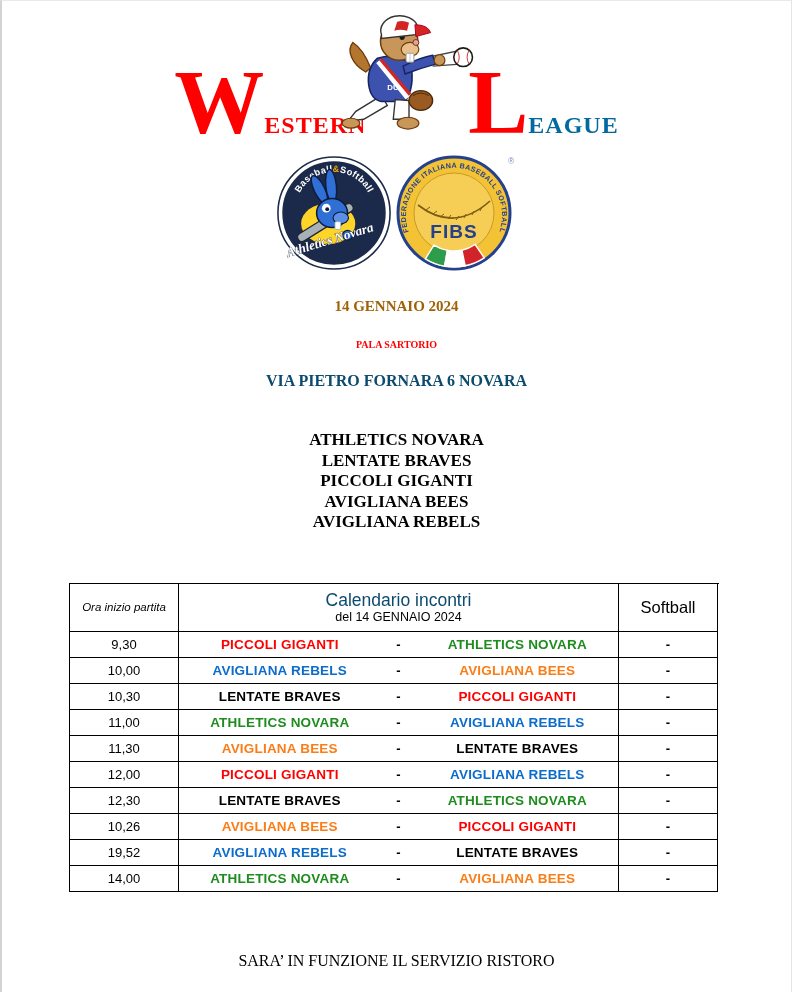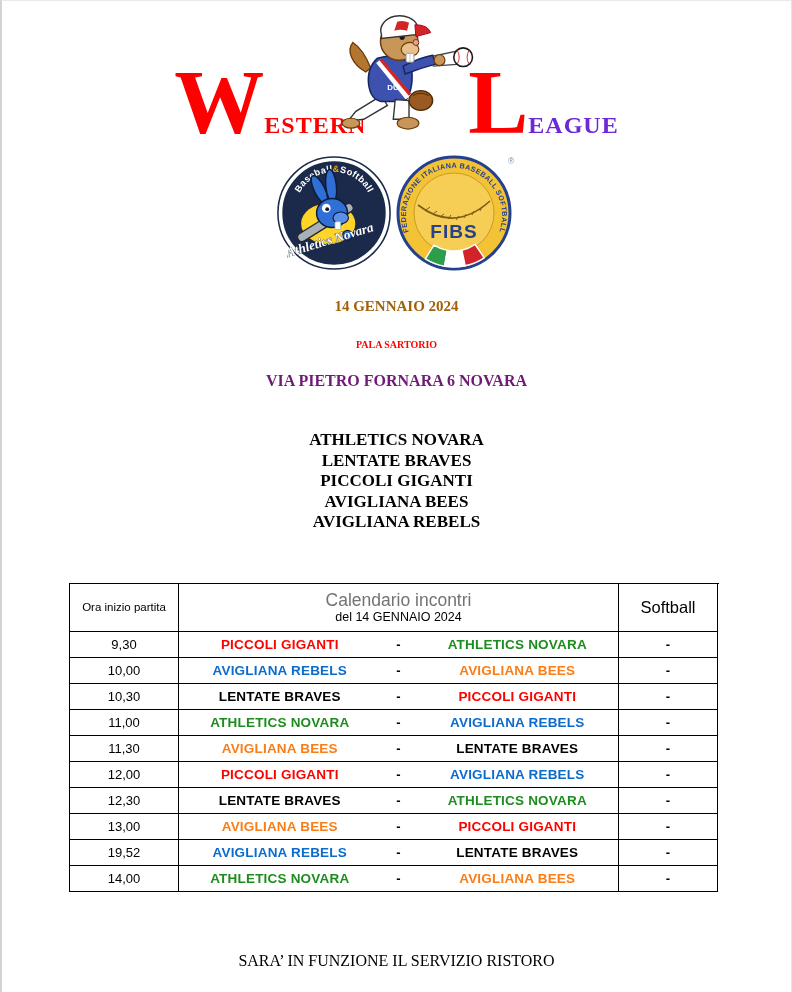--- a/index.html
+++ b/index.html
@@ -28,22 +28,22 @@
   
   .team-list { margin-top:40px; text-align:center; font-weight:bold; font-size:17px; line-height:20.5px; color:#000; }
 
   
   .tbl { margin:50px 0 0 67px; width:650px; border-left:1px solid #000; border-top:1px solid #000;
          font-family:"Liberation Sans", sans-serif; }
   .tr { display:grid; grid-template-columns:109px 440px 99px; }
   .cell { border-right:1px solid #000; border-bottom:1px solid #000; display:flex; align-items:center; justify-content:center; }
   .tr.head .cell { height:48px; flex-direction:column; }
   .tr.body .cell { height:26px; }
-  .h-time  { font-size:11.5px; color:#000; }
-  .h-title { font-size:17.5px; color:#737373; line-height:19px; }
+  .h-time  { font-size:11.5px; color:#000;font-style:italic; }
+  .h-title { font-size:17.5px; color:#0c4a6e; line-height:19px; }
   .h-sub   { font-size:12.5px; color:#000; }
   .h-res   { font-size:16.5px; color:#000; }
   .c-time  { font-size:13px; color:#000; }
   .c-match { padding:0 4px; }
   .team    { flex:1; text-align:center; font-weight:bold; font-size:13.5px; letter-spacing:0.2px; }
   .vs      { width:44px; text-align:center; font-weight:bold; font-size:13px; color:#000; }
   .c-res   { font-size:13px; font-weight:bold; color:#000; }
 
   
   .footer-note { margin-top:60px; text-align:center; font-size:16px; color:#000; }
@@ -95,21 +95,21 @@
       <path d="M60 23 q5 -3 10 -1" stroke="#6b3c0c" stroke-width="1.4" fill="none"></path>
 
       <g>
         <path d="M46 26 A 19 15 0 0 1 83 18 L 81 26 L 46 30 Z" fill="#fff" stroke="#333" stroke-width="1.4"></path>
         <path d="M62 13 Q68 11 74 14 L72 22 Q65 20 59 22 Z" fill="#D42525"></path>
         <path d="M80 16 Q93 16 96 24 L81 28 Z" fill="#D42525" stroke="#a02" stroke-width="1"></path>
       </g>
     </svg>
 
     <span class="cap-large" style="color: rgb(255, 0, 0);">L</span>
-    <span class="cap-small" style="color: #6d28d9;">EAGUE</span>
+    <span class="cap-small" style="color: #0369a1;">EAGUE</span>
   </div>
 
   <div class="logos-row">
 
     <svg width="116" height="116" viewBox="0 0 120 120">
       <circle cx="60" cy="60" r="58" fill="none" stroke="#1B2A4A" stroke-width="1.6"></circle>
       <circle cx="60" cy="60" r="55" fill="#1B2A4A" stroke="#fff" stroke-width="3"></circle>
       <defs>
         <path id="athArc" d="M 22,70 A 40,40 0 1 1 98,70" fill="none"></path>
       </defs>
@@ -150,21 +150,21 @@
         <path d="M 71.2,113.8 A 54,54 0 0 1 50.6,114.2 L 53.4,98.4 A 38,38 0 0 0 67.9,98.2 Z" fill="#fff" stroke="#fff" stroke-width="1.4"></path>
         <path d="M 90.2,105.8 A 54,54 0 0 1 71.2,113.8 L 67.9,98.2 A 38,38 0 0 0 81.2,92.5 Z" fill="#D2232A" stroke="#fff" stroke-width="1.4"></path>
       </g>
       <text x="114" y="12" font-family="Liberation Sans, sans-serif" font-size="8.5" fill="#7d93c4">®</text>
     </svg>
   </div>
 
   <div class="event-block">
     <div class="event-date">14 GENNAIO 2024</div>
     <div class="event-venue" style="color: rgb(255, 0, 0);">PALA SARTORIO</div>
-    <div class="event-address" style="color: #701a75; text-align: center;">VIA PIETRO FORNARA 6 NOVARA</div>
+    <div class="event-address" style="color: #0c4a6e; text-align: center;">VIA PIETRO FORNARA 6 NOVARA</div>
   </div>
 
   <div class="team-list">
     <div>ATHLETICS NOVARA</div>
     <div>LENTATE BRAVES</div>
     <div>PICCOLI GIGANTI</div>
     <div>AVIGLIANA BEES</div>
     <div>AVIGLIANA REBELS</div>
   </div>
 
@@ -246,21 +246,21 @@
       <div class="cell c-time">12,30</div>
       <div class="cell c-match">
         <span class="team" style="color: rgb(0, 0, 0);">LENTATE BRAVES</span>
         <span class="vs">-</span>
         <span class="team" style="color: rgb(30, 140, 30);">ATHLETICS NOVARA</span>
       </div>
       <div class="cell c-res">-</div>
     </div>
 
     <div class="tr body">
-      <div class="cell c-time">13,00</div>
+      <div class="cell c-time">10,26</div>
       <div class="cell c-match">
         <span class="team" style="color: rgb(250, 125, 23);">AVIGLIANA BEES</span>
         <span class="vs">-</span>
         <span class="team" style="color: rgb(255, 0, 0);">PICCOLI GIGANTI</span>
       </div>
       <div class="cell c-res">-</div>
     </div>
 
     <div class="tr body">
       <div class="cell c-time">19,52</div>

